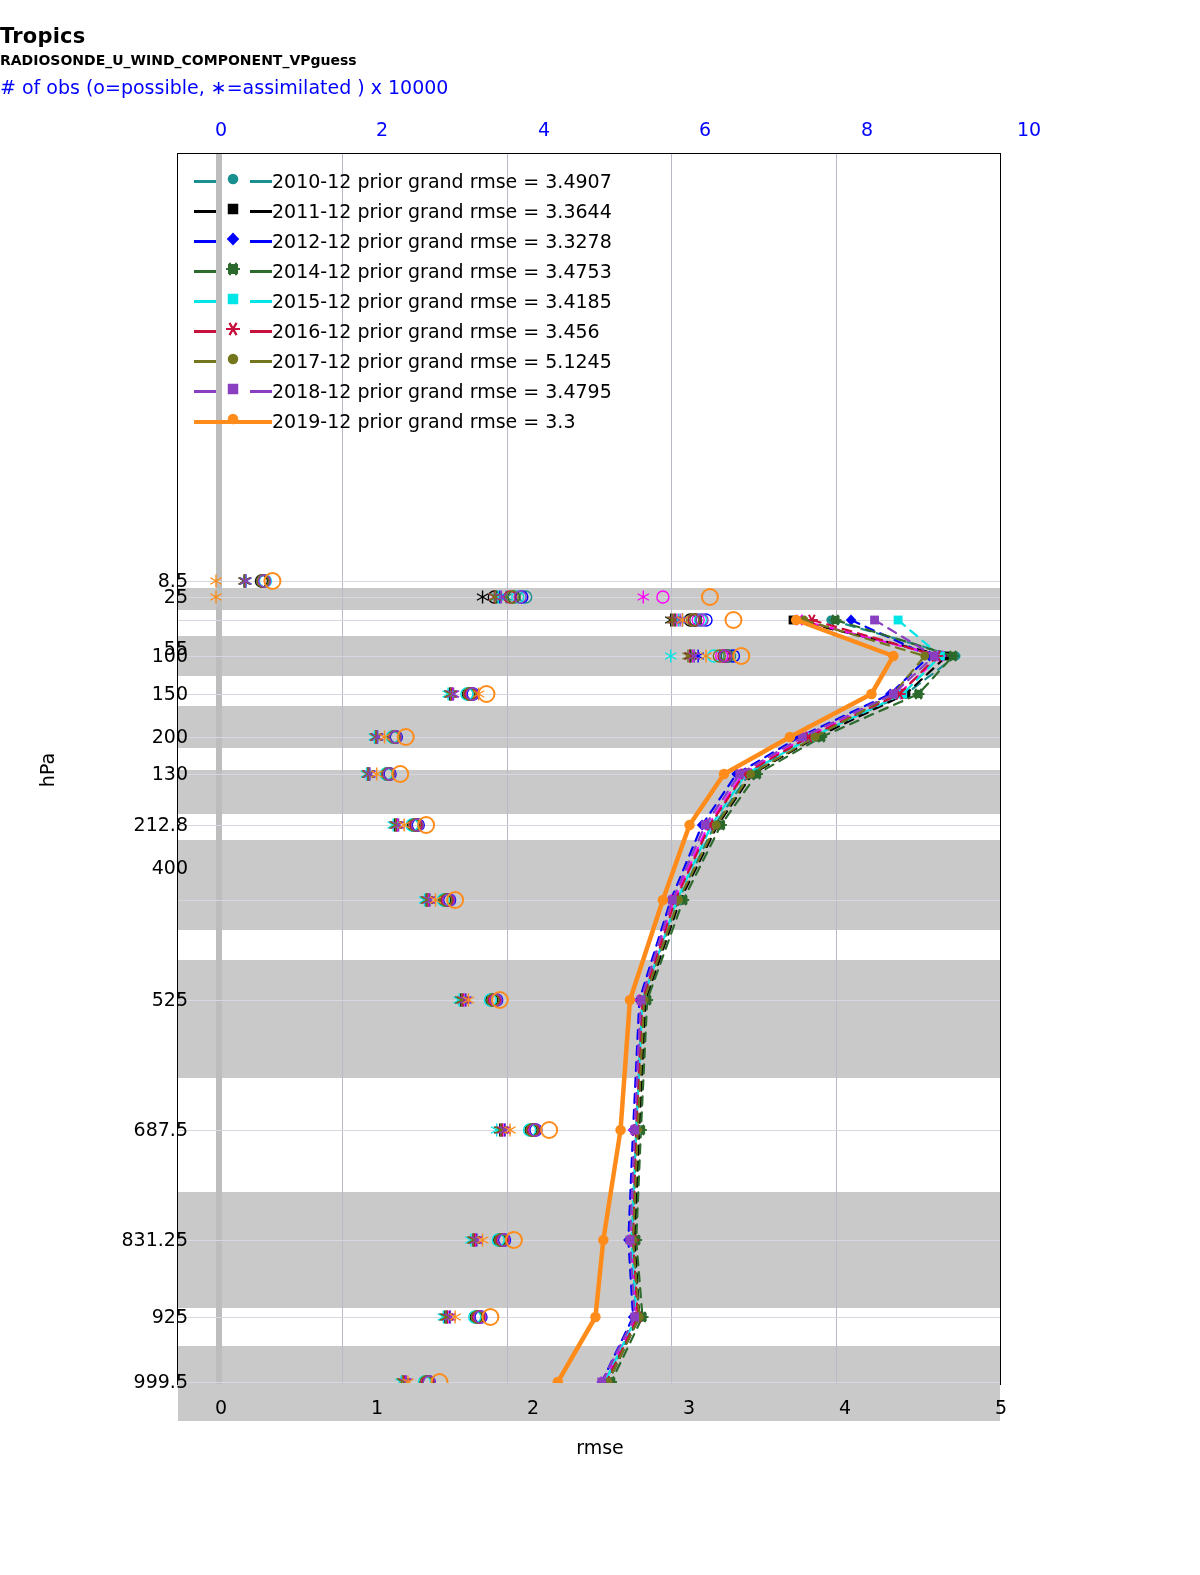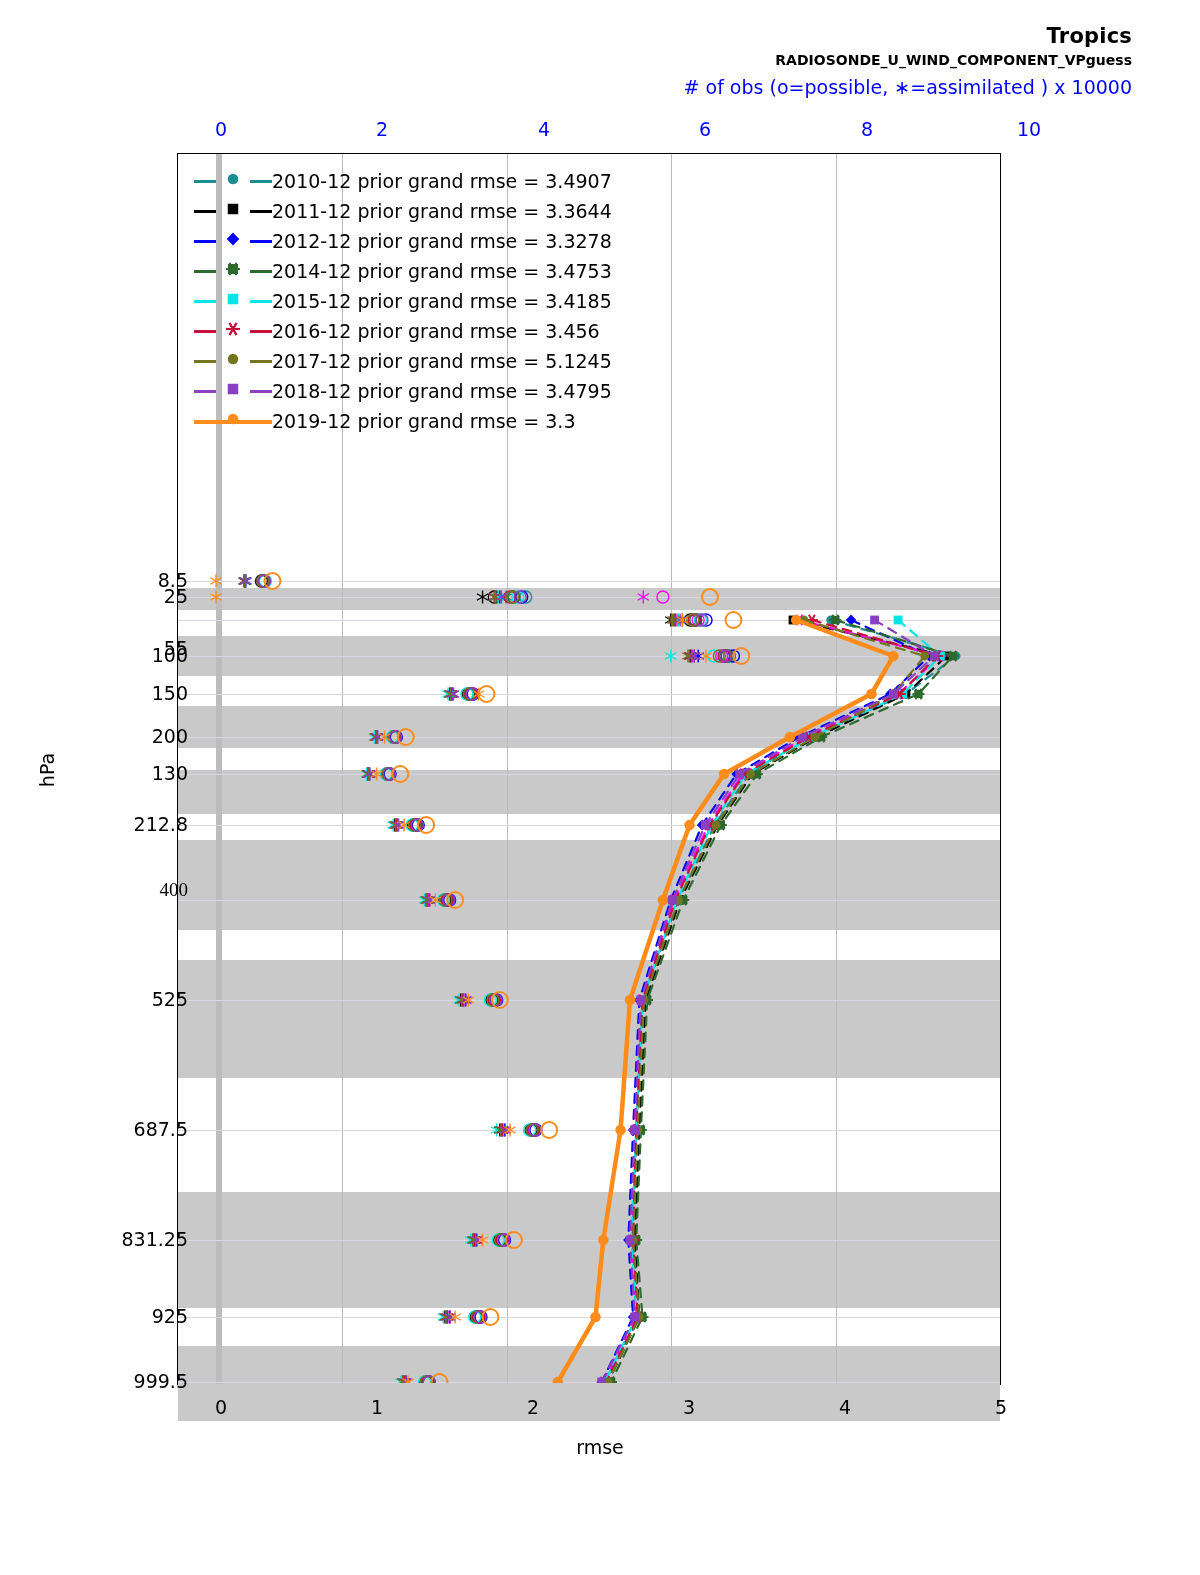--- a/index.html
+++ b/index.html
@@ -5,21 +5,21 @@
   html,body{margin:0;padding:0;}
   body{
     width:1200px;height:1575px;
     background:#ffffff;
     font-family:"DejaVu Sans", sans-serif;
     color:#000;
     position:relative;
     overflow:hidden;
   }
   .title-block{
-    position:absolute;top:24px;left:0;width:1132px;text-align:right;
+    position:absolute;top:24px;left:0;width:1132px;text-align:left;
   }
   .title1{font-size:21px;font-weight:bold;letter-spacing:.2px;}
   .title2{font-size:14px;font-weight:bold;margin-top:4px;}
   .title3{font-size:19px;color:#0000ff;margin-top:8px;font-weight:normal;}
 
   
   #plot{
     position:absolute;
     left:177px;top:153px;
     width:824px;height:1232px;
@@ -1865,21 +1865,21 @@
 
 <div>
   <div class="ylab" style="top:580px;">8.5</div>
   <div class="ylab" style="top:596px;">25</div>
   <div class="ylab" style="top:648px;">55</div>
   <div class="ylab" style="top:655px;">100</div>
   <div class="ylab" style="top:693px;">150</div>
   <div class="ylab" style="top:736px;">200</div>
   <div class="ylab" style="top:773px;">130</div>
   <div class="ylab" style="top:824px;">212.8</div>
-  <div class="ylab" style="top:890px;font-family:Liberation Serif, serif;">400</div>
+  <div class="ylab" style="top:867px;">400</div>
   <div class="ylab" style="top:999px;">525</div>
   <div class="ylab" style="top:1129px;">687.5</div>
   <div class="ylab" style="top:1239px;">831.25</div>
   <div class="ylab" style="top:1316px;">925</div>
   <div class="ylab" style="top:1381px;">999.5</div>
 </div>
 
 <div class="ytitle">hPa</div>
 <div class="xtitle">rmse</div>
 

